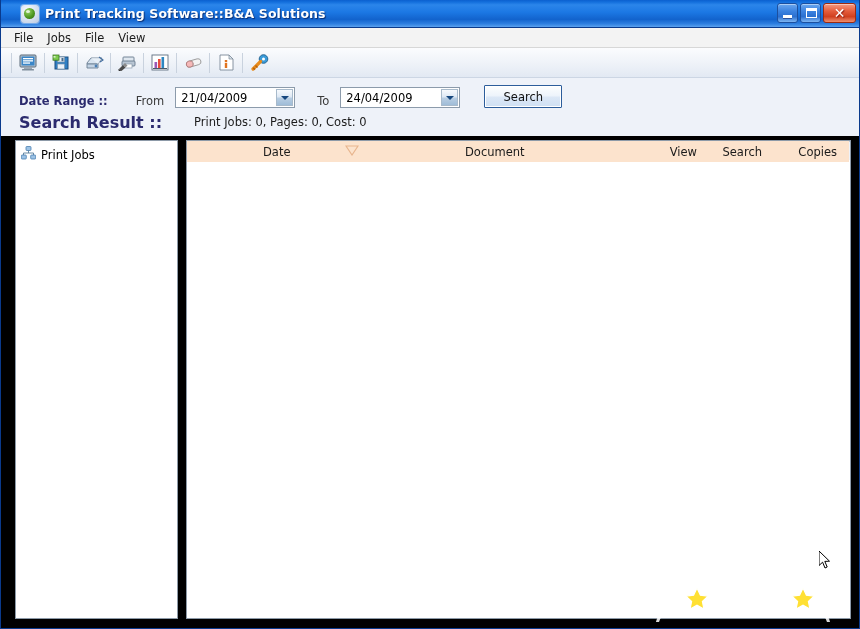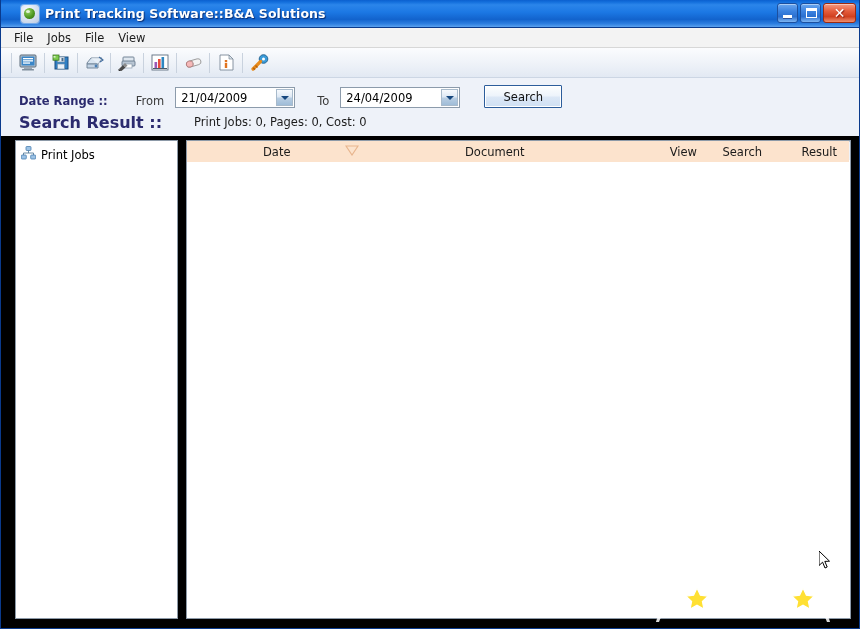--- a/index.html
+++ b/index.html
@@ -645,21 +645,21 @@
         <div class="gh-cell c-doc" style="width:250px">
           <span>Document</span>
         </div>
         <div class="gh-cell" style="width:90px">
           <span>View</span>
         </div>
         <div class="gh-cell" style="width:65px">
           <span>Search</span>
         </div>
         <div class="gh-cell" style="width:75px">
-          <span>Result</span>
+          <span>Copies</span>
         </div>
       </div>
 
       <div class="grid-body">
         <div class="grid-rows"></div>
         <span class="col-line" style="left:182px"></span>
         <span class="col-line" style="left:432px"></span>
         <span class="col-line" style="left:522px"></span>
         <span class="col-line" style="left:587px"></span>
         <span class="col-line" style="left:662px"></span>

